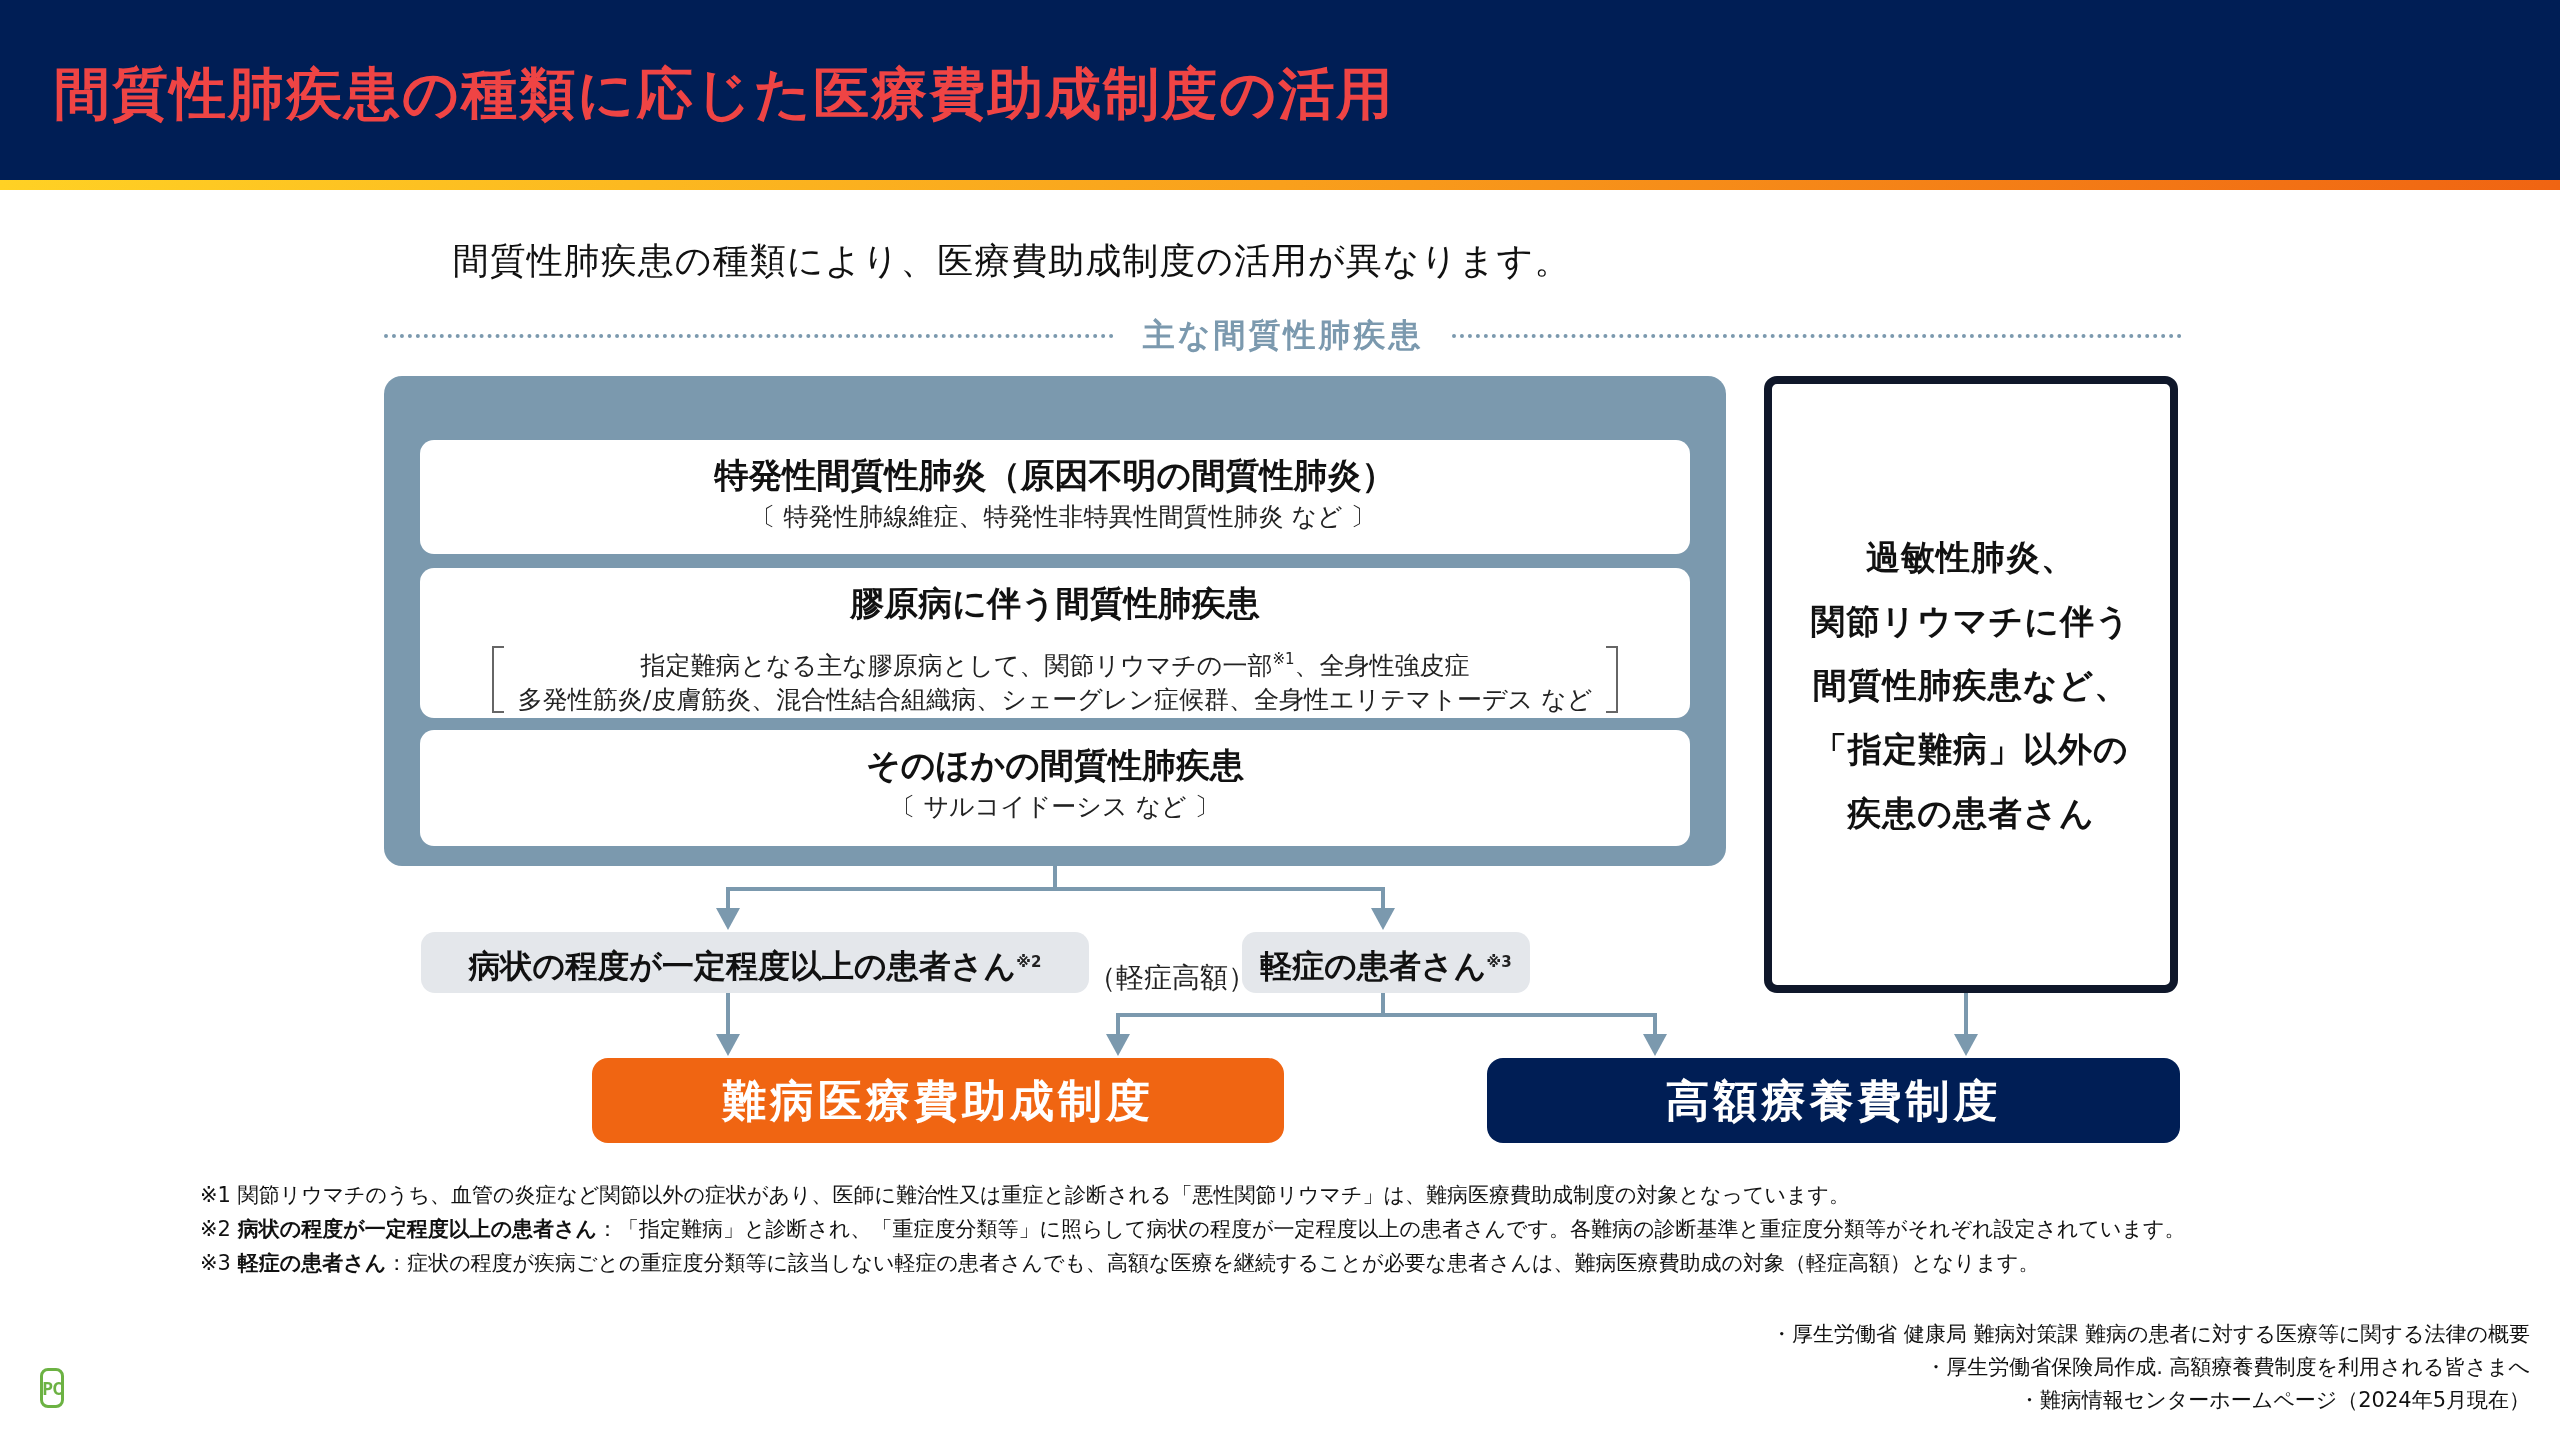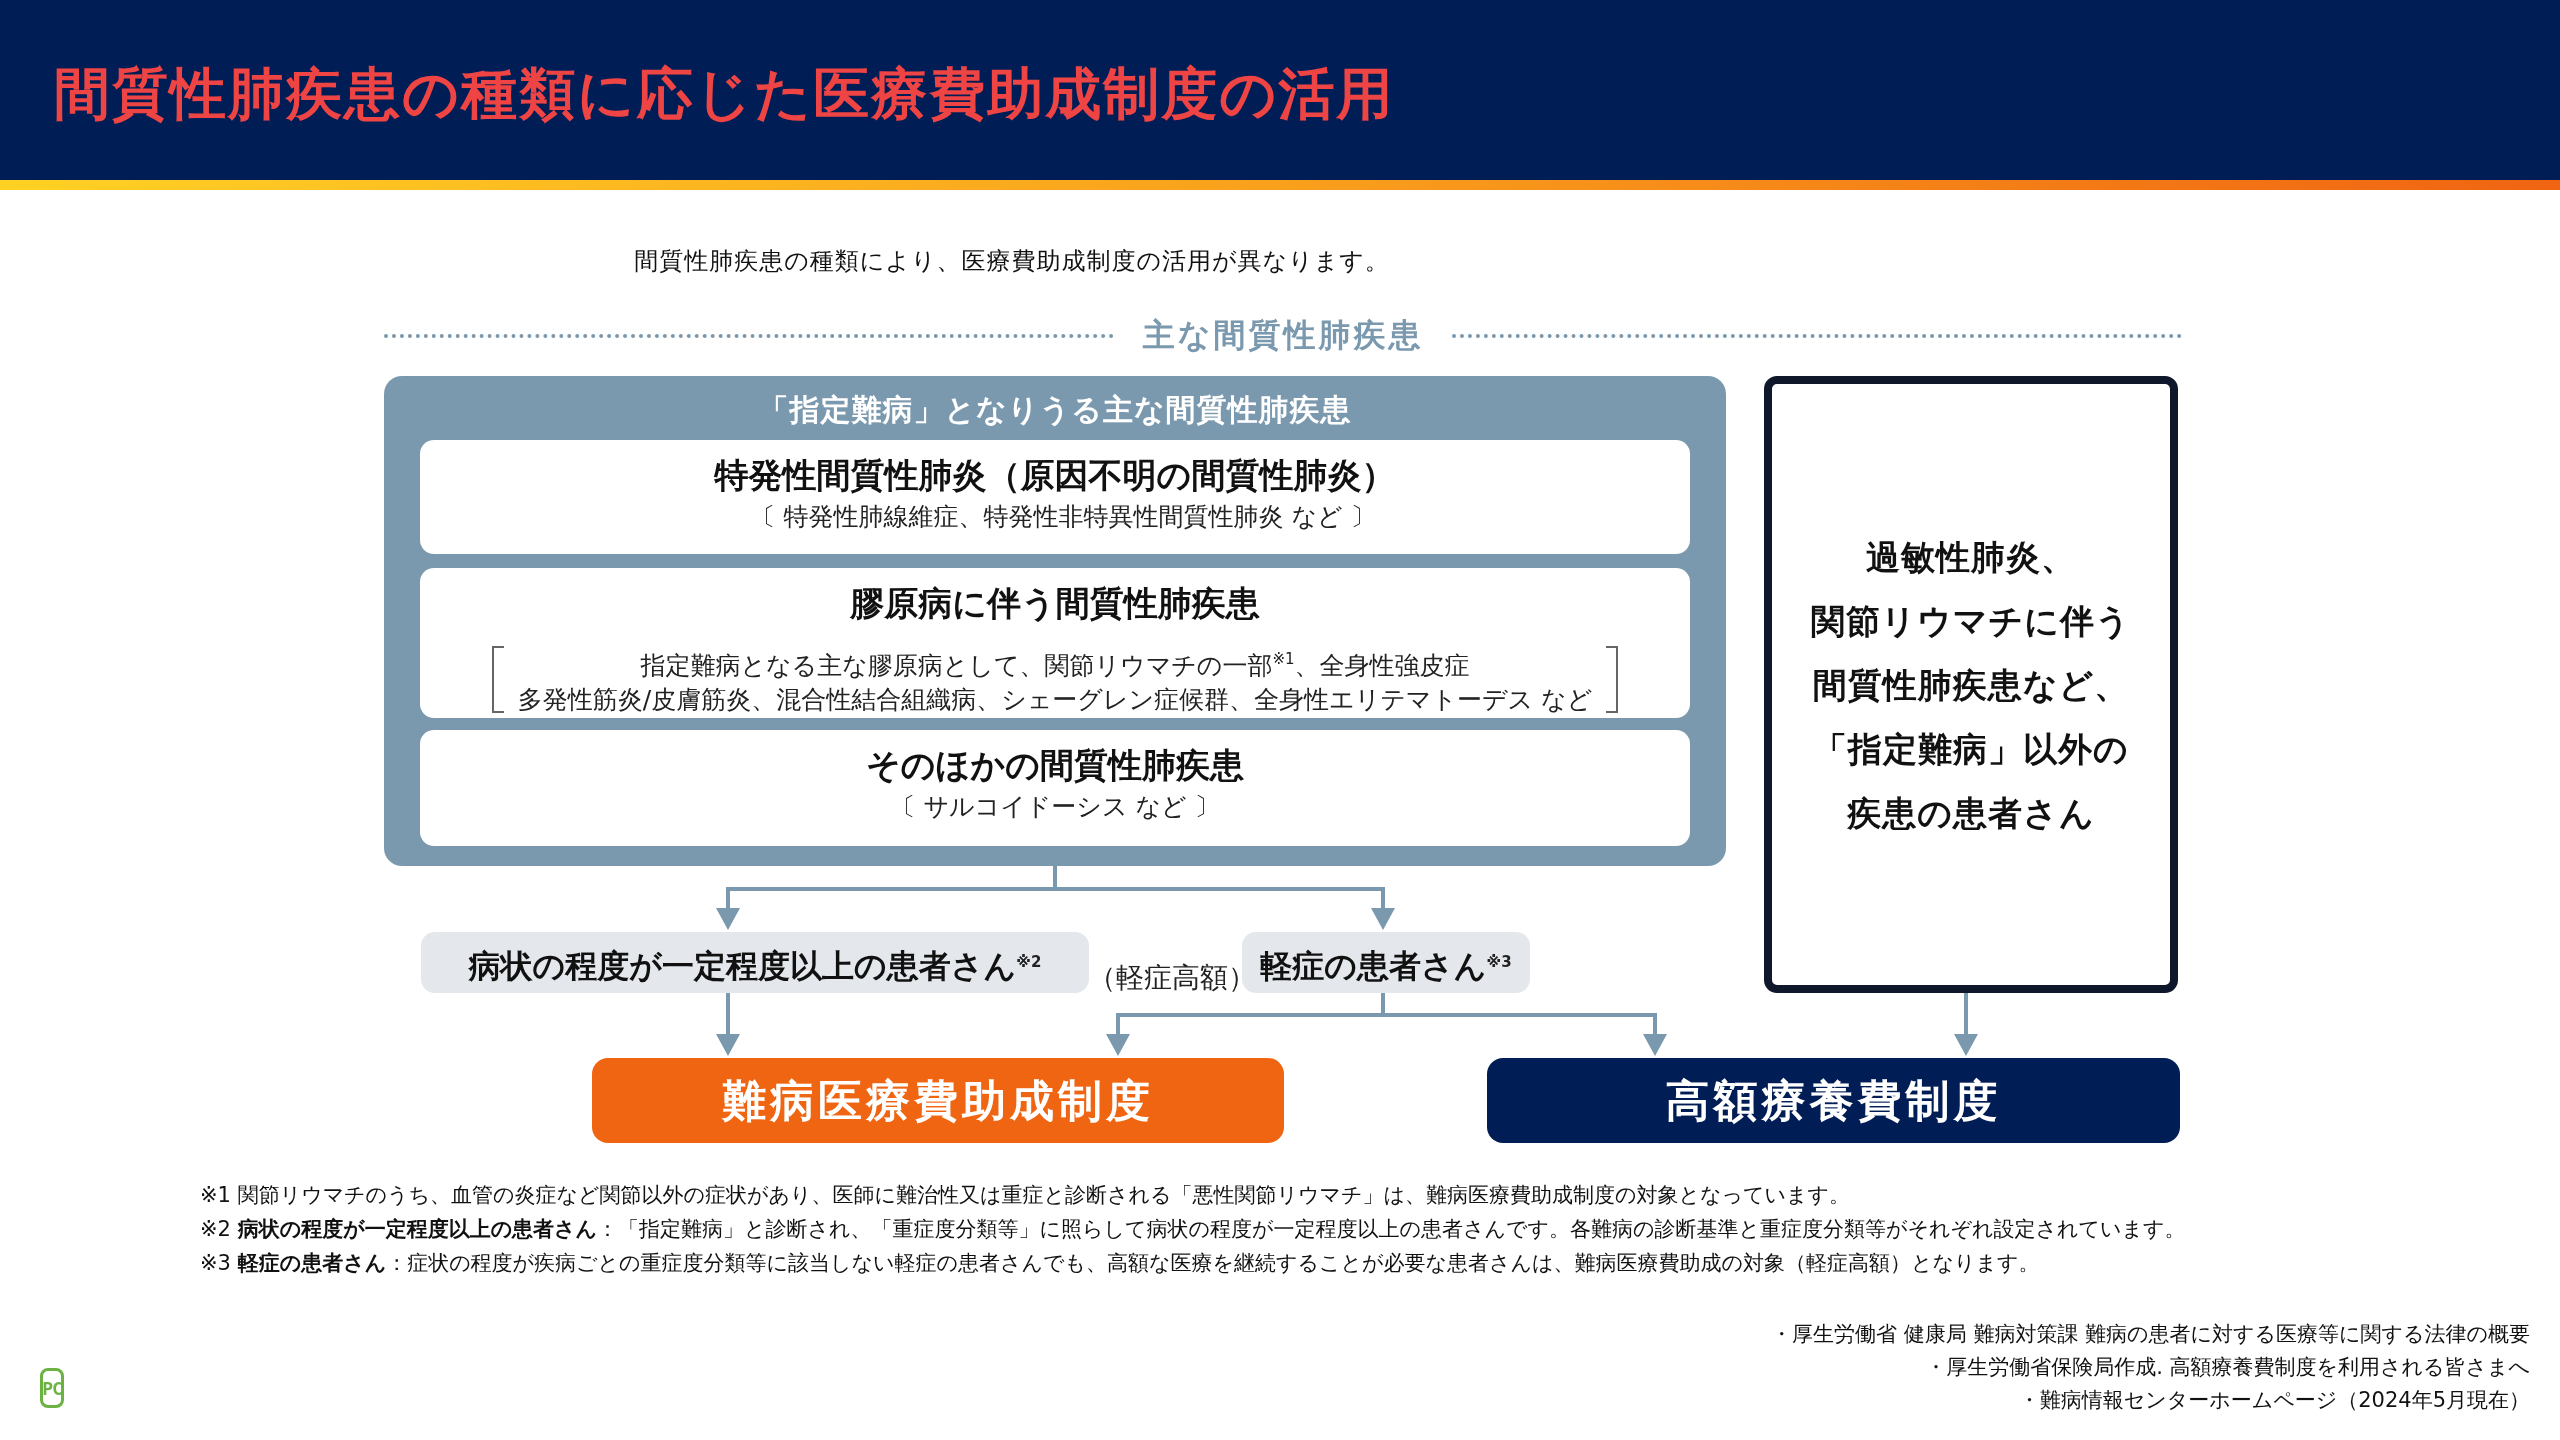--- a/index.html
+++ b/index.html
@@ -22,21 +22,21 @@
     letter-spacing: 2px; line-height: 72px; white-space: nowrap;
   }
   .header-stripe {
     left: 0; top: 180px; width: 2560px; height: 10px;
     background: linear-gradient(to right, #ffd124 0%, #f9a01c 50%, #f06412 100%);
   }
 
   
   .lead {
     left: 0; width: 2024px; top: 236px; text-align: center;
-    font-size: 24px; font-weight: normal; color: #111;
+    font-size: 36px; font-weight: normal; color: #111;
     line-height: 50px; letter-spacing: 1px;
   }
 
   
   .section-divider { left: 384px; top: 312px; width: 1798px; height: 46px; }
   .dots { position: absolute; top: 22px; height: 0; border-top: 4px dotted #7b99ae; }
   .dots.left { left: 0; width: 730px; }
   .dots.right { right: 0; width: 730px; }
   .section-label {
     position: absolute; left: 0; right: 0; top: 0; text-align: center;
@@ -129,21 +129,20 @@
 
 <div class="abs lead">間質性肺疾患の種類により、医療費助成制度の活用が異なります。</div>
 
 <div class="abs section-divider">
   <div class="dots left"></div>
   <div class="section-label">主な間質性肺疾患</div>
   <div class="dots right"></div>
 </div>
 
 <div class="abs outer-box">
-  <div class="outer-title">「指定難病」となりうる主な間質性肺疾患</div>
 
   <div class="inner-card" style="top:64px; height:114px;">
     <div class="card-title" style="margin-top:12px;">特発性間質性肺炎（原因不明の間質性肺炎）</div>
     <div class="card-sub" style="margin-top:2px;padding-left:16px;">〔 特発性肺線維症、特発性非特異性間質性肺炎 など 〕</div>
   </div>
 
   <div class="inner-card" style="top:192px; height:150px;">
     <div class="card-title" style="margin-top:12px;">膠原病に伴う間質性肺疾患</div>
     <div class="multi-sub" style="margin-top:16px;">
       <span class="br-l"></span>

